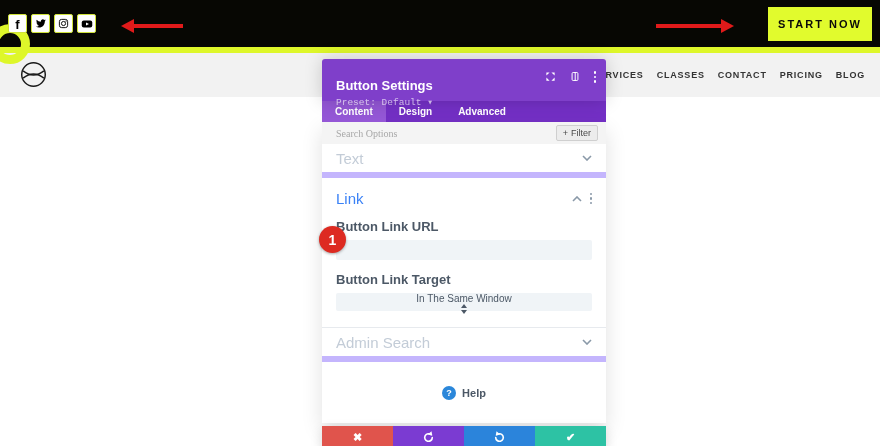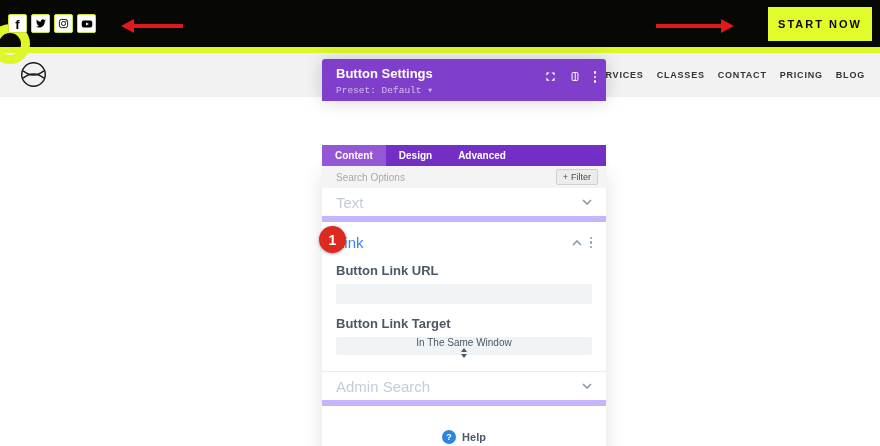--- a/index.html
+++ b/index.html
@@ -26,35 +26,35 @@
   .cta { position:absolute; right:8px; top:7px; width:104px; height:34px; background:#e1fb2d; color:#0a0a0a; font-size:11px; font-weight:bold; letter-spacing:2px; display:flex; align-items:center; justify-content:center; cursor:pointer; z-index:3; }
 
   
   .siteheader { position:absolute; left:0; top:53px; width:880px; height:44px; background:#f2f2f2; z-index:1; }
   .logo { position:absolute; left:19px; top:7px; }
   .nav { position:absolute; right:15px; top:0; height:44px; display:flex; align-items:center; }
   .nav span { margin-left:13px; font-size:9px; font-weight:bold; letter-spacing:0.8px; color:#333; cursor:pointer; white-space:nowrap; }
 
   
   .modal { position:absolute; left:322px; top:59px; width:284px; z-index:10; }
-  .modal-top { background:#7f3fca; border-radius:3px 3px 0 0; height:42px; padding:7px 12px 0 14px; position:relative; box-shadow:0 0 18px rgba(0,0,0,.18); }
+  .modal-top { background:#7f3fca; border-radius:3px 3px 0 0; height:42px; padding:19px 12px 0 14px; position:relative; box-shadow:0 0 18px rgba(0,0,0,.18); }
   .modal-title { color:#fff; font-size:13px; font-weight:bold; }
   .modal-preset { color:rgba(255,255,255,.65); font-size:9.5px; margin-top:3px; cursor:pointer;font-family:Liberation Mono, monospace; }
   .modal-top-icons { position:absolute; right:10px; top:12px; display:flex; gap:14px; align-items:center; }
   .modal-top-icons .ic { cursor:pointer; display:flex; }
   .kebab { display:flex; flex-direction:column; gap:2px; cursor:pointer; }
   .kebab i { width:2.5px; height:2.5px; border-radius:50%; background:#fff; }
 
-  .tabs { background:#7430c6; height:21px; display:flex;margin-top:44px; }
+  .tabs { background:#7430c6; height:21px; display:flex; }
   .tab { color:#fff; font-size:10px; font-weight:bold; padding:0 13px; display:flex; align-items:center; cursor:pointer; }
   .tab.active { background:#9457d6; }
 
   .modal-body { background:#fff; box-shadow:0 8px 20px rgba(0,0,0,.12); }
   .search-row { background:#f4f4f4; height:22px; display:flex; align-items:center; padding:0 8px 0 14px; }
-  .search-input { flex:1; border:none; background:transparent; outline:none; font-size:10px; color:#555; font-family:Liberation Sans, sans-serif; }
+  .search-input { flex:1; border:none; background:transparent; outline:none; font-size:10px; color:#555; font-family:Liberation Serif, serif; }
   .search-input::placeholder { color:#a8a8a8; }
   .filter-btn { background:#ececec; border:1px solid #cfcfcf; border-radius:2px; font-size:9px; color:#4a4a4a; padding:2px 6px; display:flex; align-items:center; gap:3px; cursor:pointer; white-space:nowrap; }
 
   .toggle-row { height:34px; display:flex; align-items:center; justify-content:space-between; padding:0 14px; border-bottom:6px solid #c4b5fd; cursor:pointer; background:#fff; }
   .toggle-title { font-size:15px; color:#c3ccd7; }
   .chev { display:flex; }
 
   .link-section { padding:12px 14px 16px 14px; border-bottom:1px solid #e7eaee; background:#fff; }
   .link-head { display:flex; align-items:center; justify-content:space-between; cursor:pointer; }
   .link-title { font-size:15px; color:#3b82f6; }

